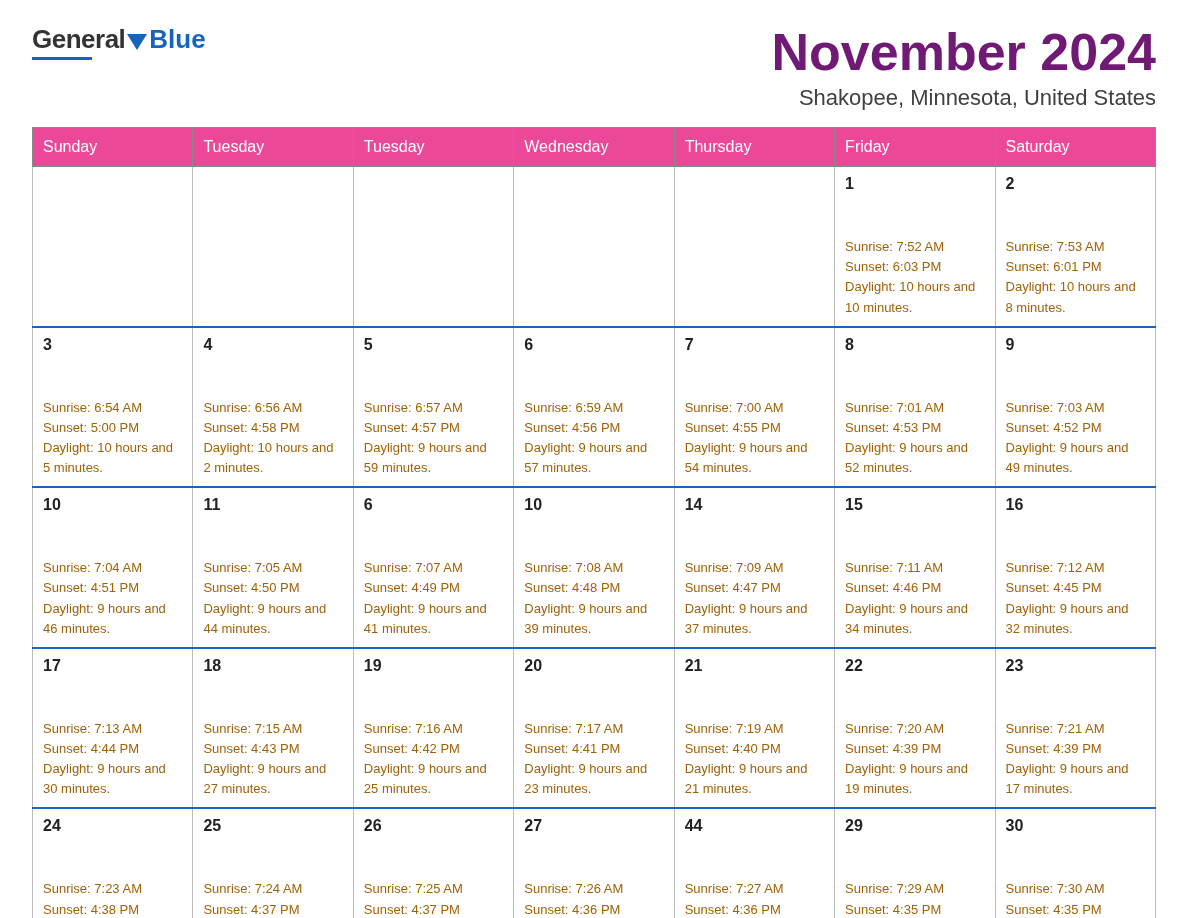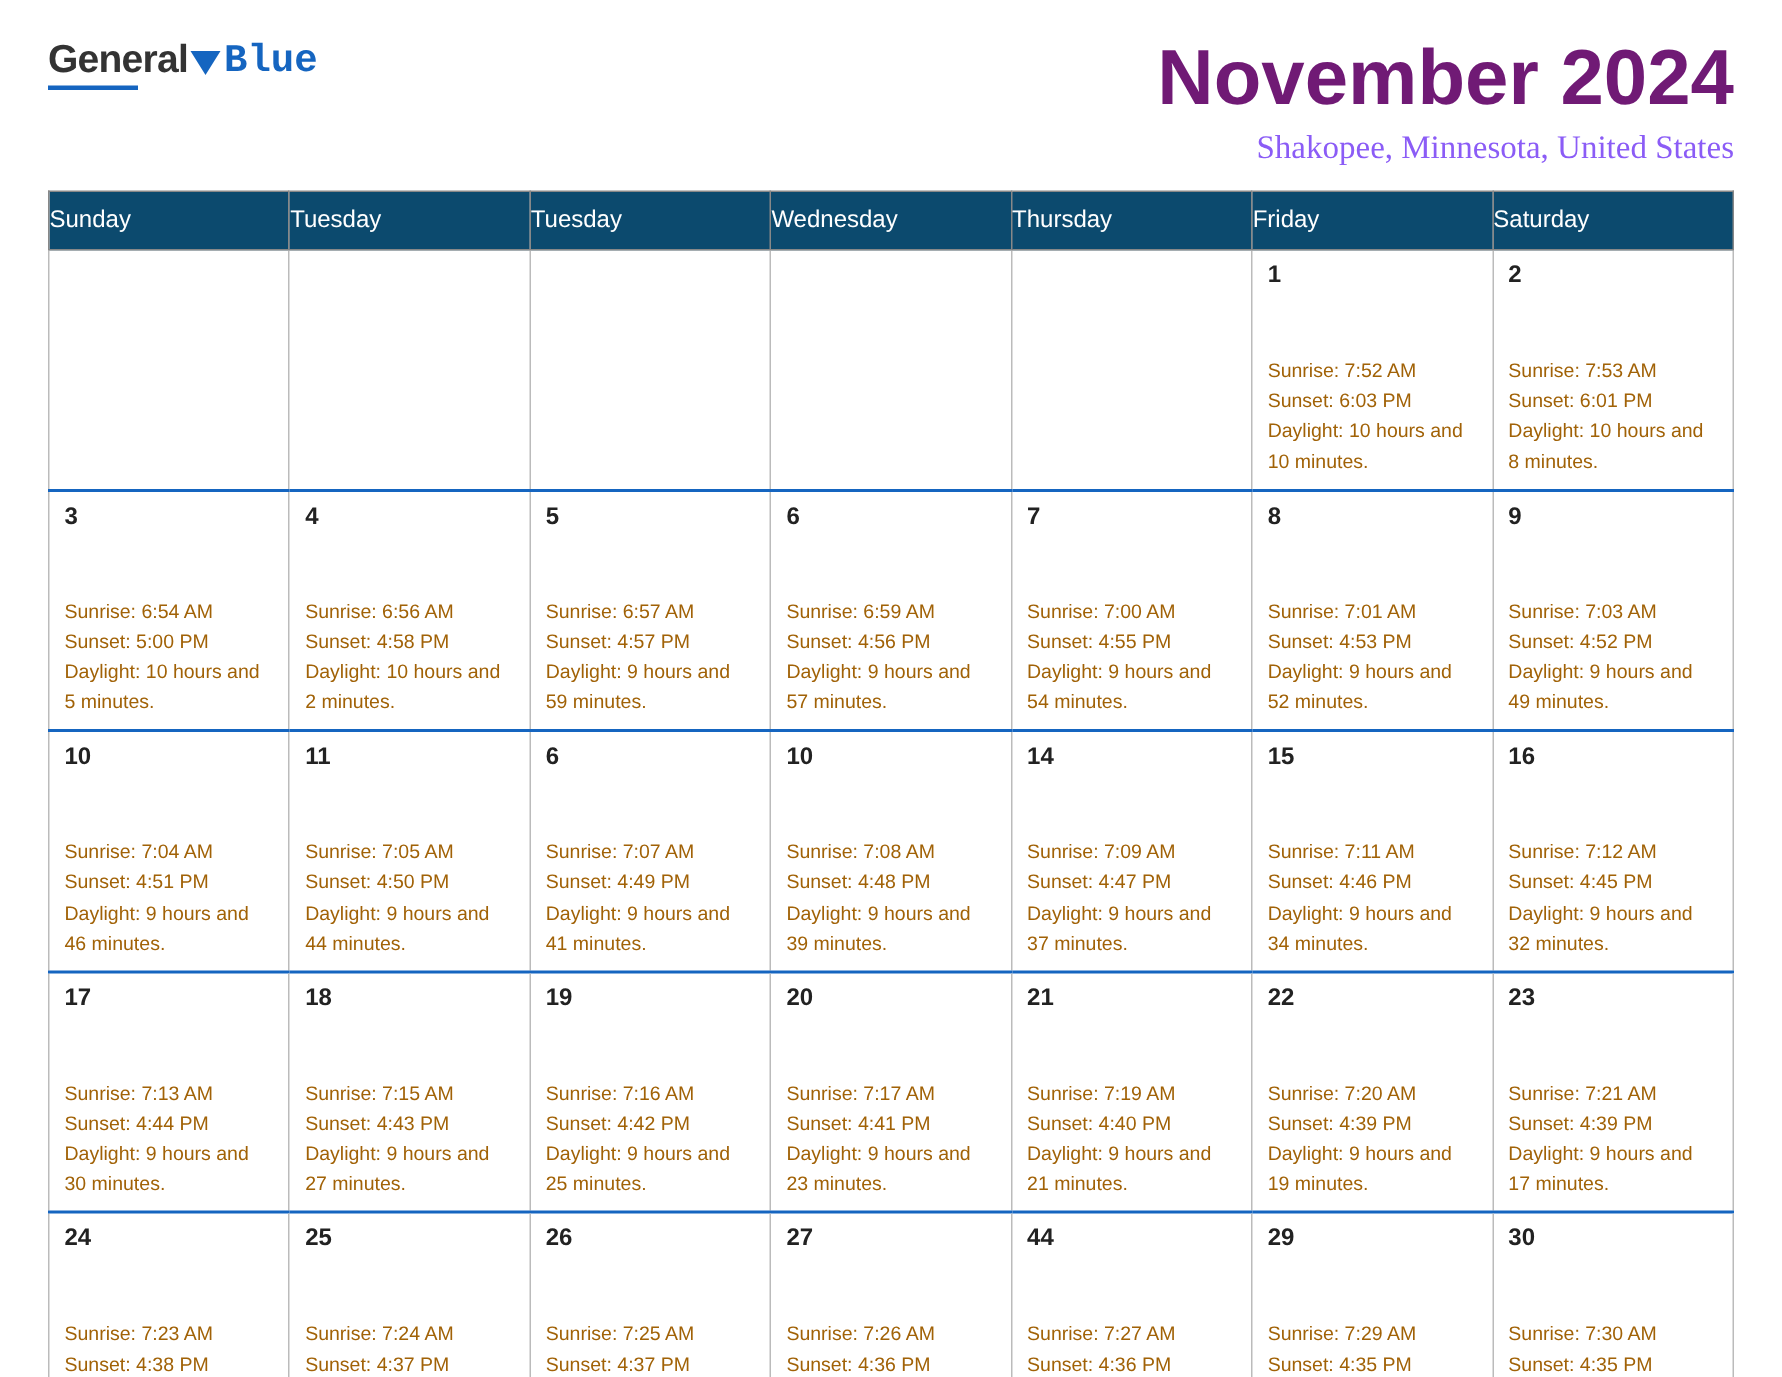--- a/index.html
+++ b/index.html
@@ -32,21 +32,20 @@
       letter-spacing: -0.5px;
     }
     .logo-blue-part {
       display: flex;
       align-items: center;
     }
     .logo-blue-text {
       font-size: 26px;
       font-weight: bold;
       color: #1565c0;
-      font-family: Liberation Mono, monospace;
     }
     .logo-triangle {
       width: 0;
       height: 0;
       border-left: 10px solid transparent;
       border-right: 10px solid transparent;
       border-top: 16px solid #1565c0;
       margin-left: 2px;
       margin-right: 2px;
       margin-top: 4px;
@@ -61,35 +60,34 @@
       text-align: right;
     }
     .month-title {
       font-size: 52px;
       font-weight: bold;
       color: #701a75;
       line-height: 1.1;
     }
     .location-title {
       font-size: 22px;
-      color: #8b5cf6;
+      color: #404040;
       margin-top: 4px;
-      font-family: Liberation Serif, serif;
     }
     .calendar-table {
       width: 100%;
       border-collapse: collapse;
       border: 1px solid #888;
     }
     .calendar-table th {
-      background-color: #0c4a6e;
+      background-color: #ec4899;
       color: #fff;
       font-size: 16px;
       font-weight: normal;
-      padding: 10px 0;
+      padding: 10px 10px;
       text-align: left;
       border: 1px solid #888;
     }
     .calendar-table td {
       vertical-align: top;
       padding: 8px 10px;
       border: 1px solid #bbb;
       width: calc(100%/7);
       min-height: 110px;
       background: #fff;

